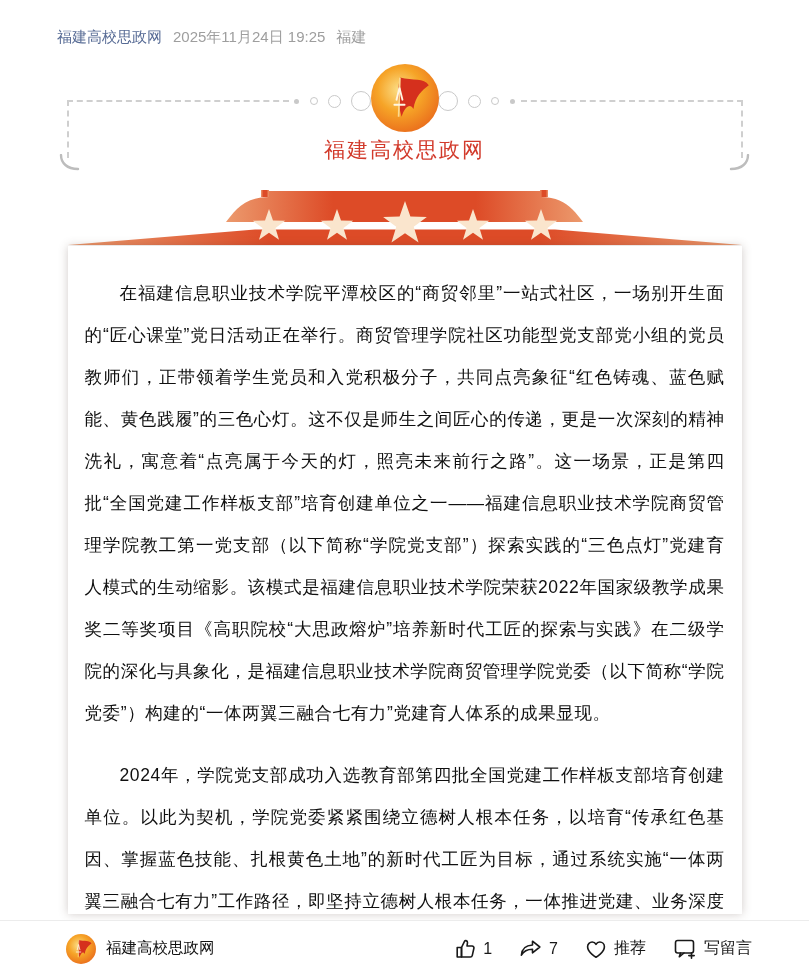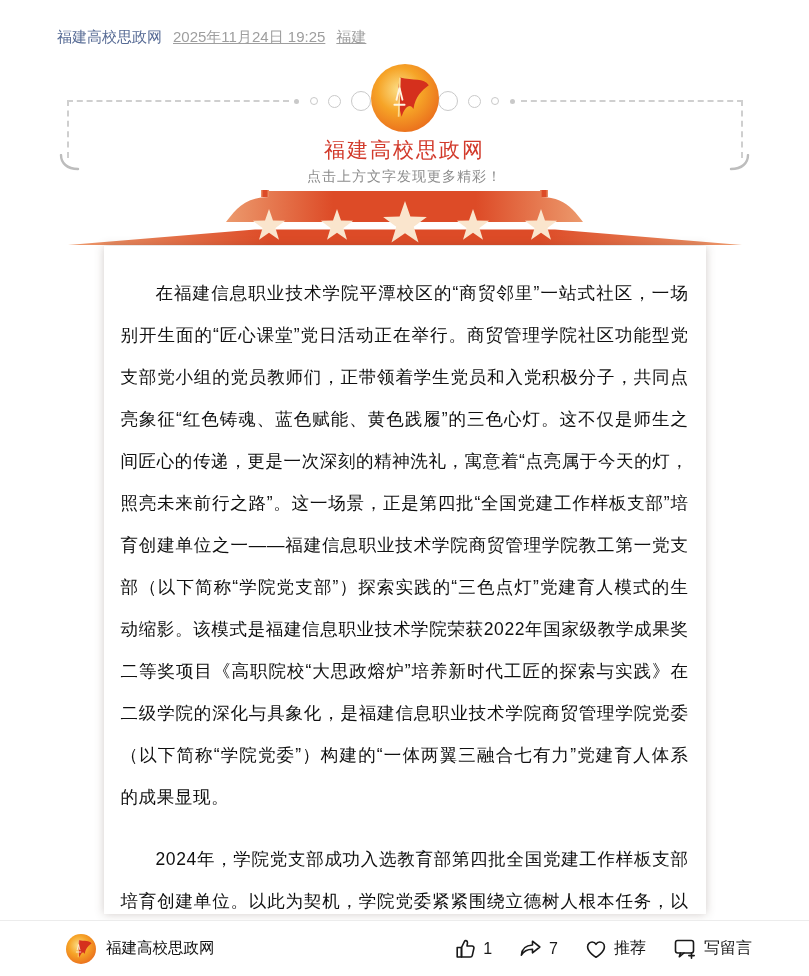--- a/index.html
+++ b/index.html
@@ -15,21 +15,21 @@
   .article-header { padding:15px 57px 0 57px; }
   .article-title {
     margin:0; font-size:20px; font-weight:700; color:#171717;
     line-height:29px; letter-spacing:0.3px;
   }
   .article-meta {
     margin-top:13px; display:flex; align-items:center; gap:11px;
     font-size:15px; line-height:18px;
   }
   .source-link { color:#576b95; cursor:pointer; }
-  .meta-dim { color:#9e9e9e;text-decoration:underline; }
+  .meta-dim { color:#9e9e9e; }
 
   
   .banner { position:relative; height:132px; margin-top:10px; }
   .banner .dash-h { position:absolute; top:44px; border-top:2px dashed #cfcfcf; }
   .banner .dash-h.left  { left:67px;  width:222px; }
   .banner .dash-h.right { left:521px; width:222px; }
   .banner .dash-v { position:absolute; top:44px; height:58px; border-left:2px dashed #cfcfcf; }
   .banner .dash-v.left  { left:67px; }
   .banner .dash-v.right { left:741px; }
   .deco-circle { position:absolute; border-radius:50%; background:#fff; border:1.5px solid #c9c9c9; }
@@ -44,21 +44,21 @@
   .banner-tip {
     position:absolute; top:112px; left:0; width:100%; text-align:center;
     font-size:14px; letter-spacing:1px; color:#8c8c8c;
   }
 
   
   .crest { display:block; width:809px; height:58px; }
 
   
   .card {
-    width:602px; height:668px; margin:0 auto; background:#fff;
+    width:674px; height:668px; margin:0 auto; background:#fff;
     box-shadow:0 0 9px rgba(90,70,60,0.28);
     padding:26px 17px 0 17px; position:relative;
   }
   .card p {
     margin:0 0 20px 0;
     font-size:17.5px; line-height:42px; color:#101010;
     text-align:justify; text-indent:2em; letter-spacing:0.6px;
   }
 
   
@@ -118,21 +118,20 @@
         <stop offset="1" stop-color="#e8641a"></stop>
       </radialGradient>
     </defs>
     <circle cx="40" cy="40" r="40" fill="url(#lgA)"></circle>
     <path d="M36 62 C30 42 32 26 34 16 C50 20 62 16 68 25 C60 31 52 38 50 53 C46 46 40 50 36 62 Z" fill="#d5301d"></path>
     <path d="M34 16 L32.5 62" stroke="#fcd98f" stroke-width="2" fill="none"></path>
     <path d="M30 42 l3.5-14 3.5 14 M27.5 48 h12" stroke="#fff6e2" stroke-width="2.2" fill="none" stroke-linecap="round"></path>
   </svg>
 
   <div class="banner-name">福建高校思政网</div>
-  <div class="banner-tip">点击上方文字发现更多精彩！</div>
 </div>
 
 <svg class="crest" viewBox="0 0 809 58">
   <defs>
     <linearGradient id="crestGrad" x1="0" y1="0" x2="1" y2="0">
       <stop offset="0" stop-color="#ec9a6d"></stop>
       <stop offset="0.30" stop-color="#dd4b27"></stop>
       <stop offset="0.70" stop-color="#dd4b27"></stop>
       <stop offset="1" stop-color="#ec9a6d"></stop>
     </linearGradient>

